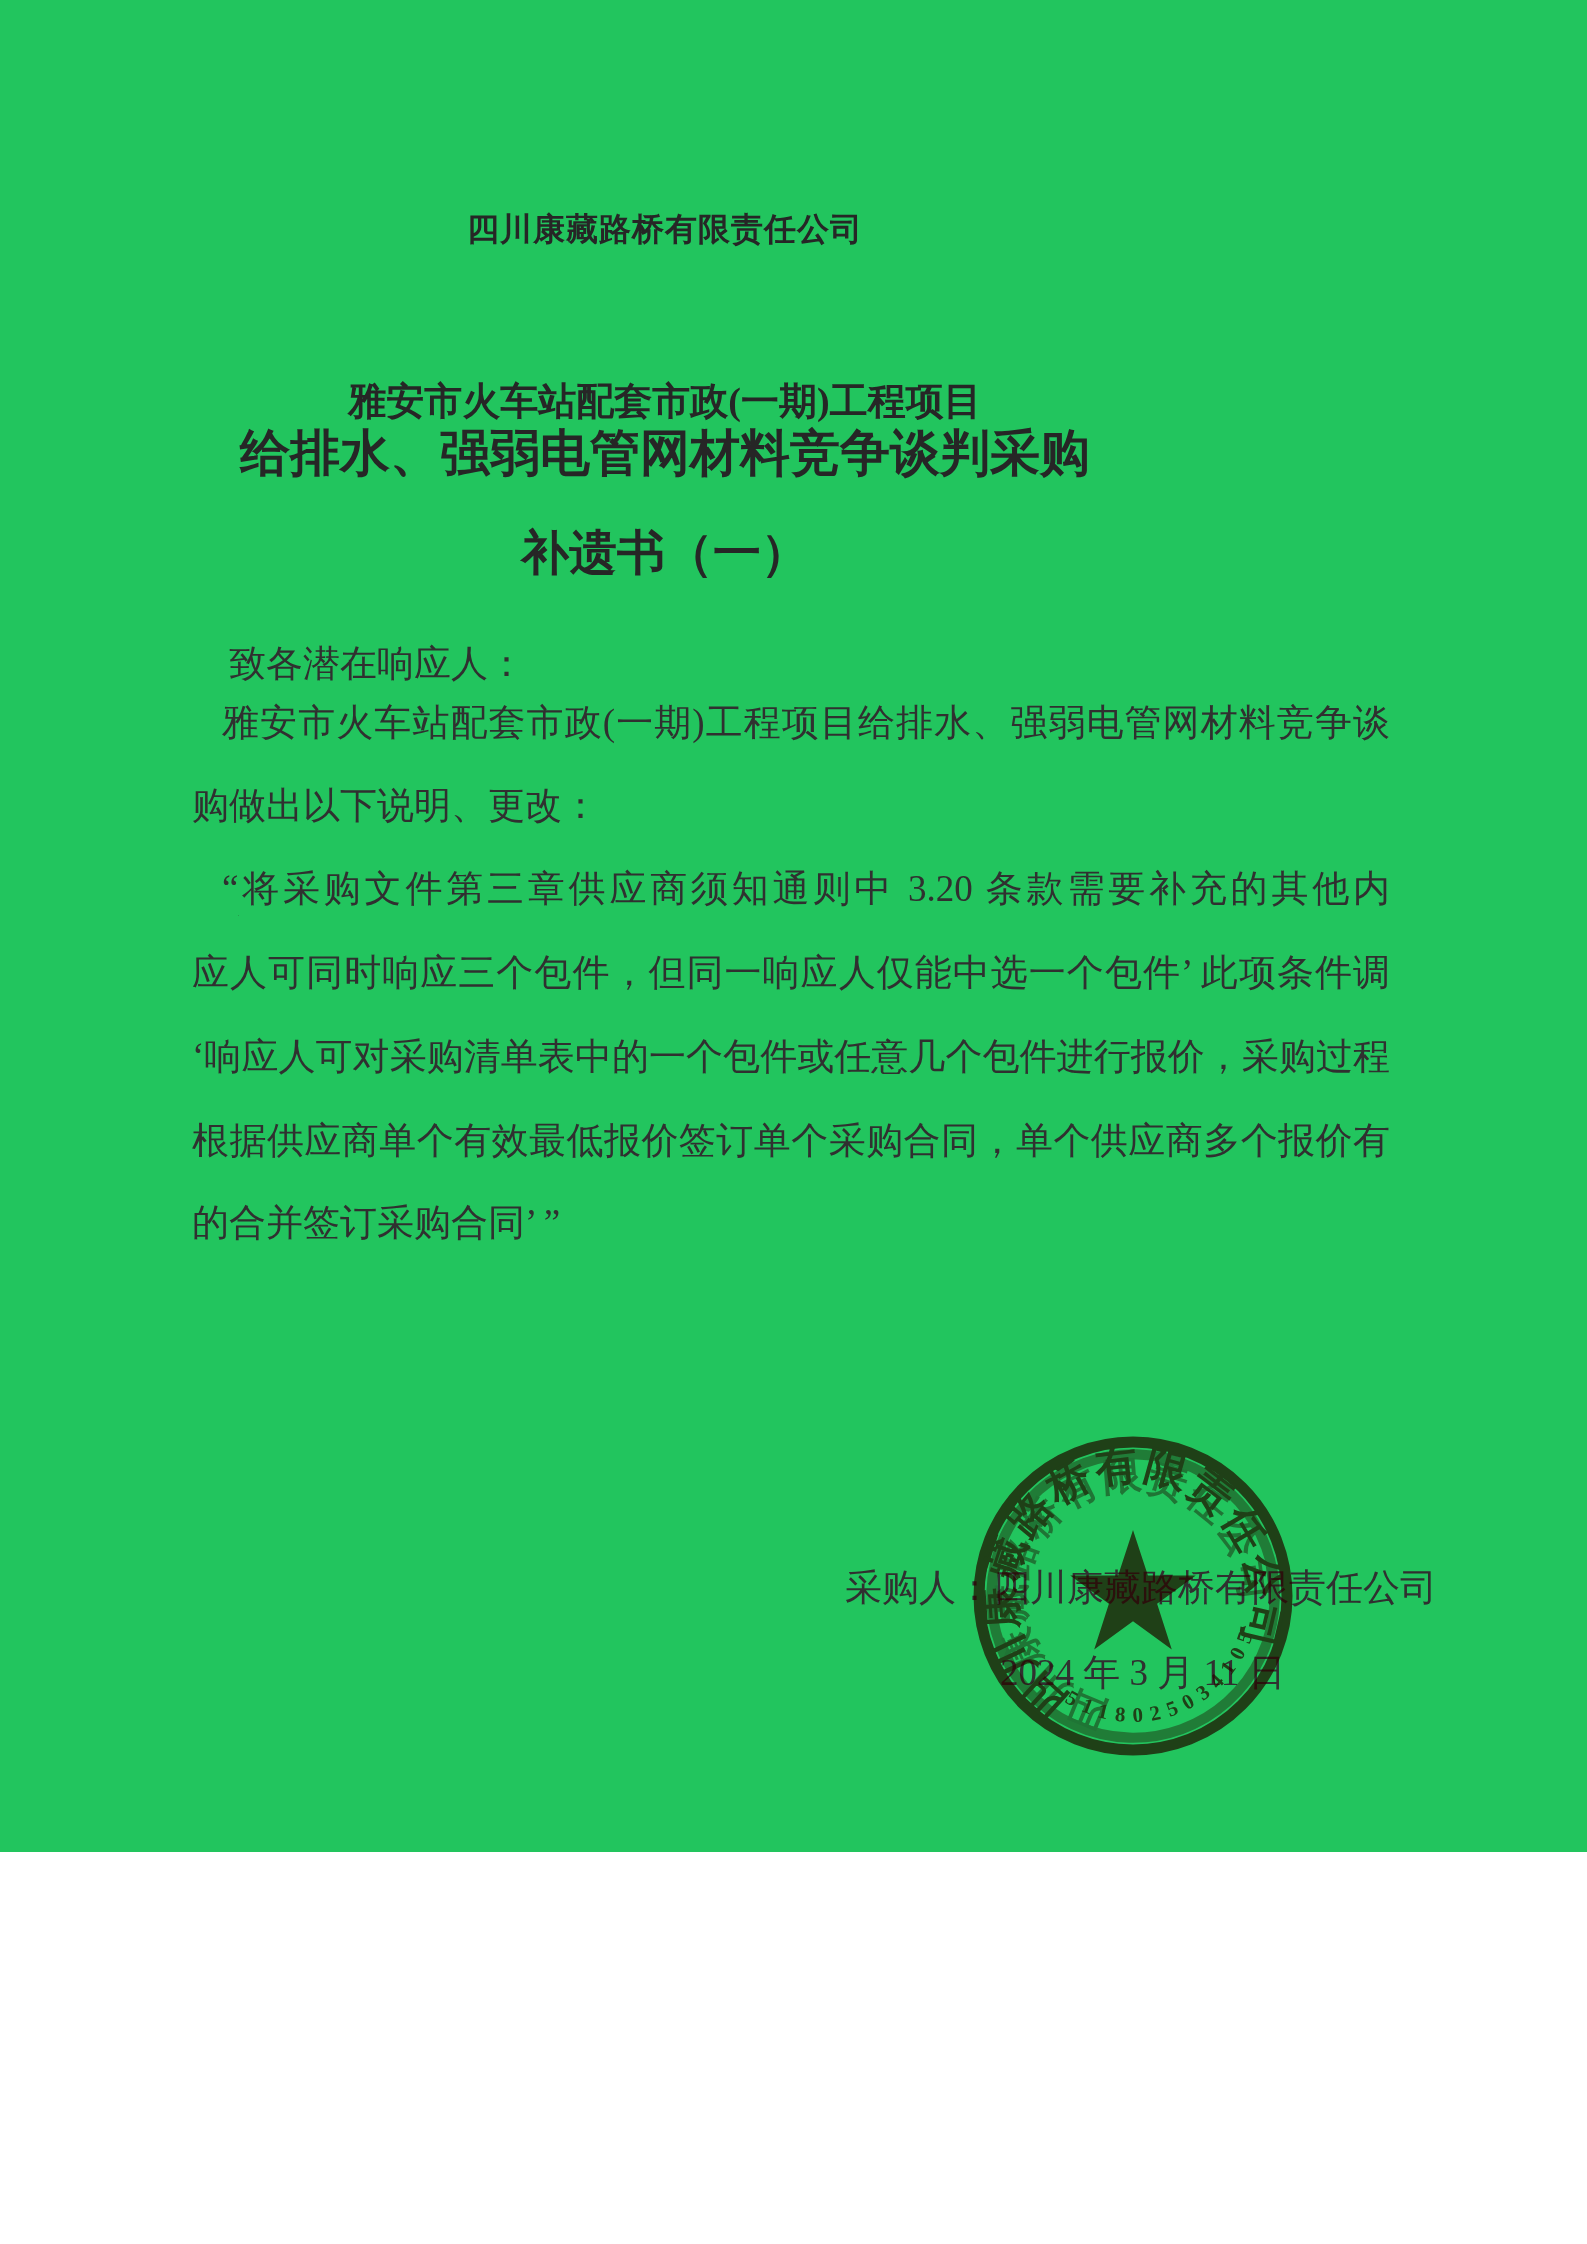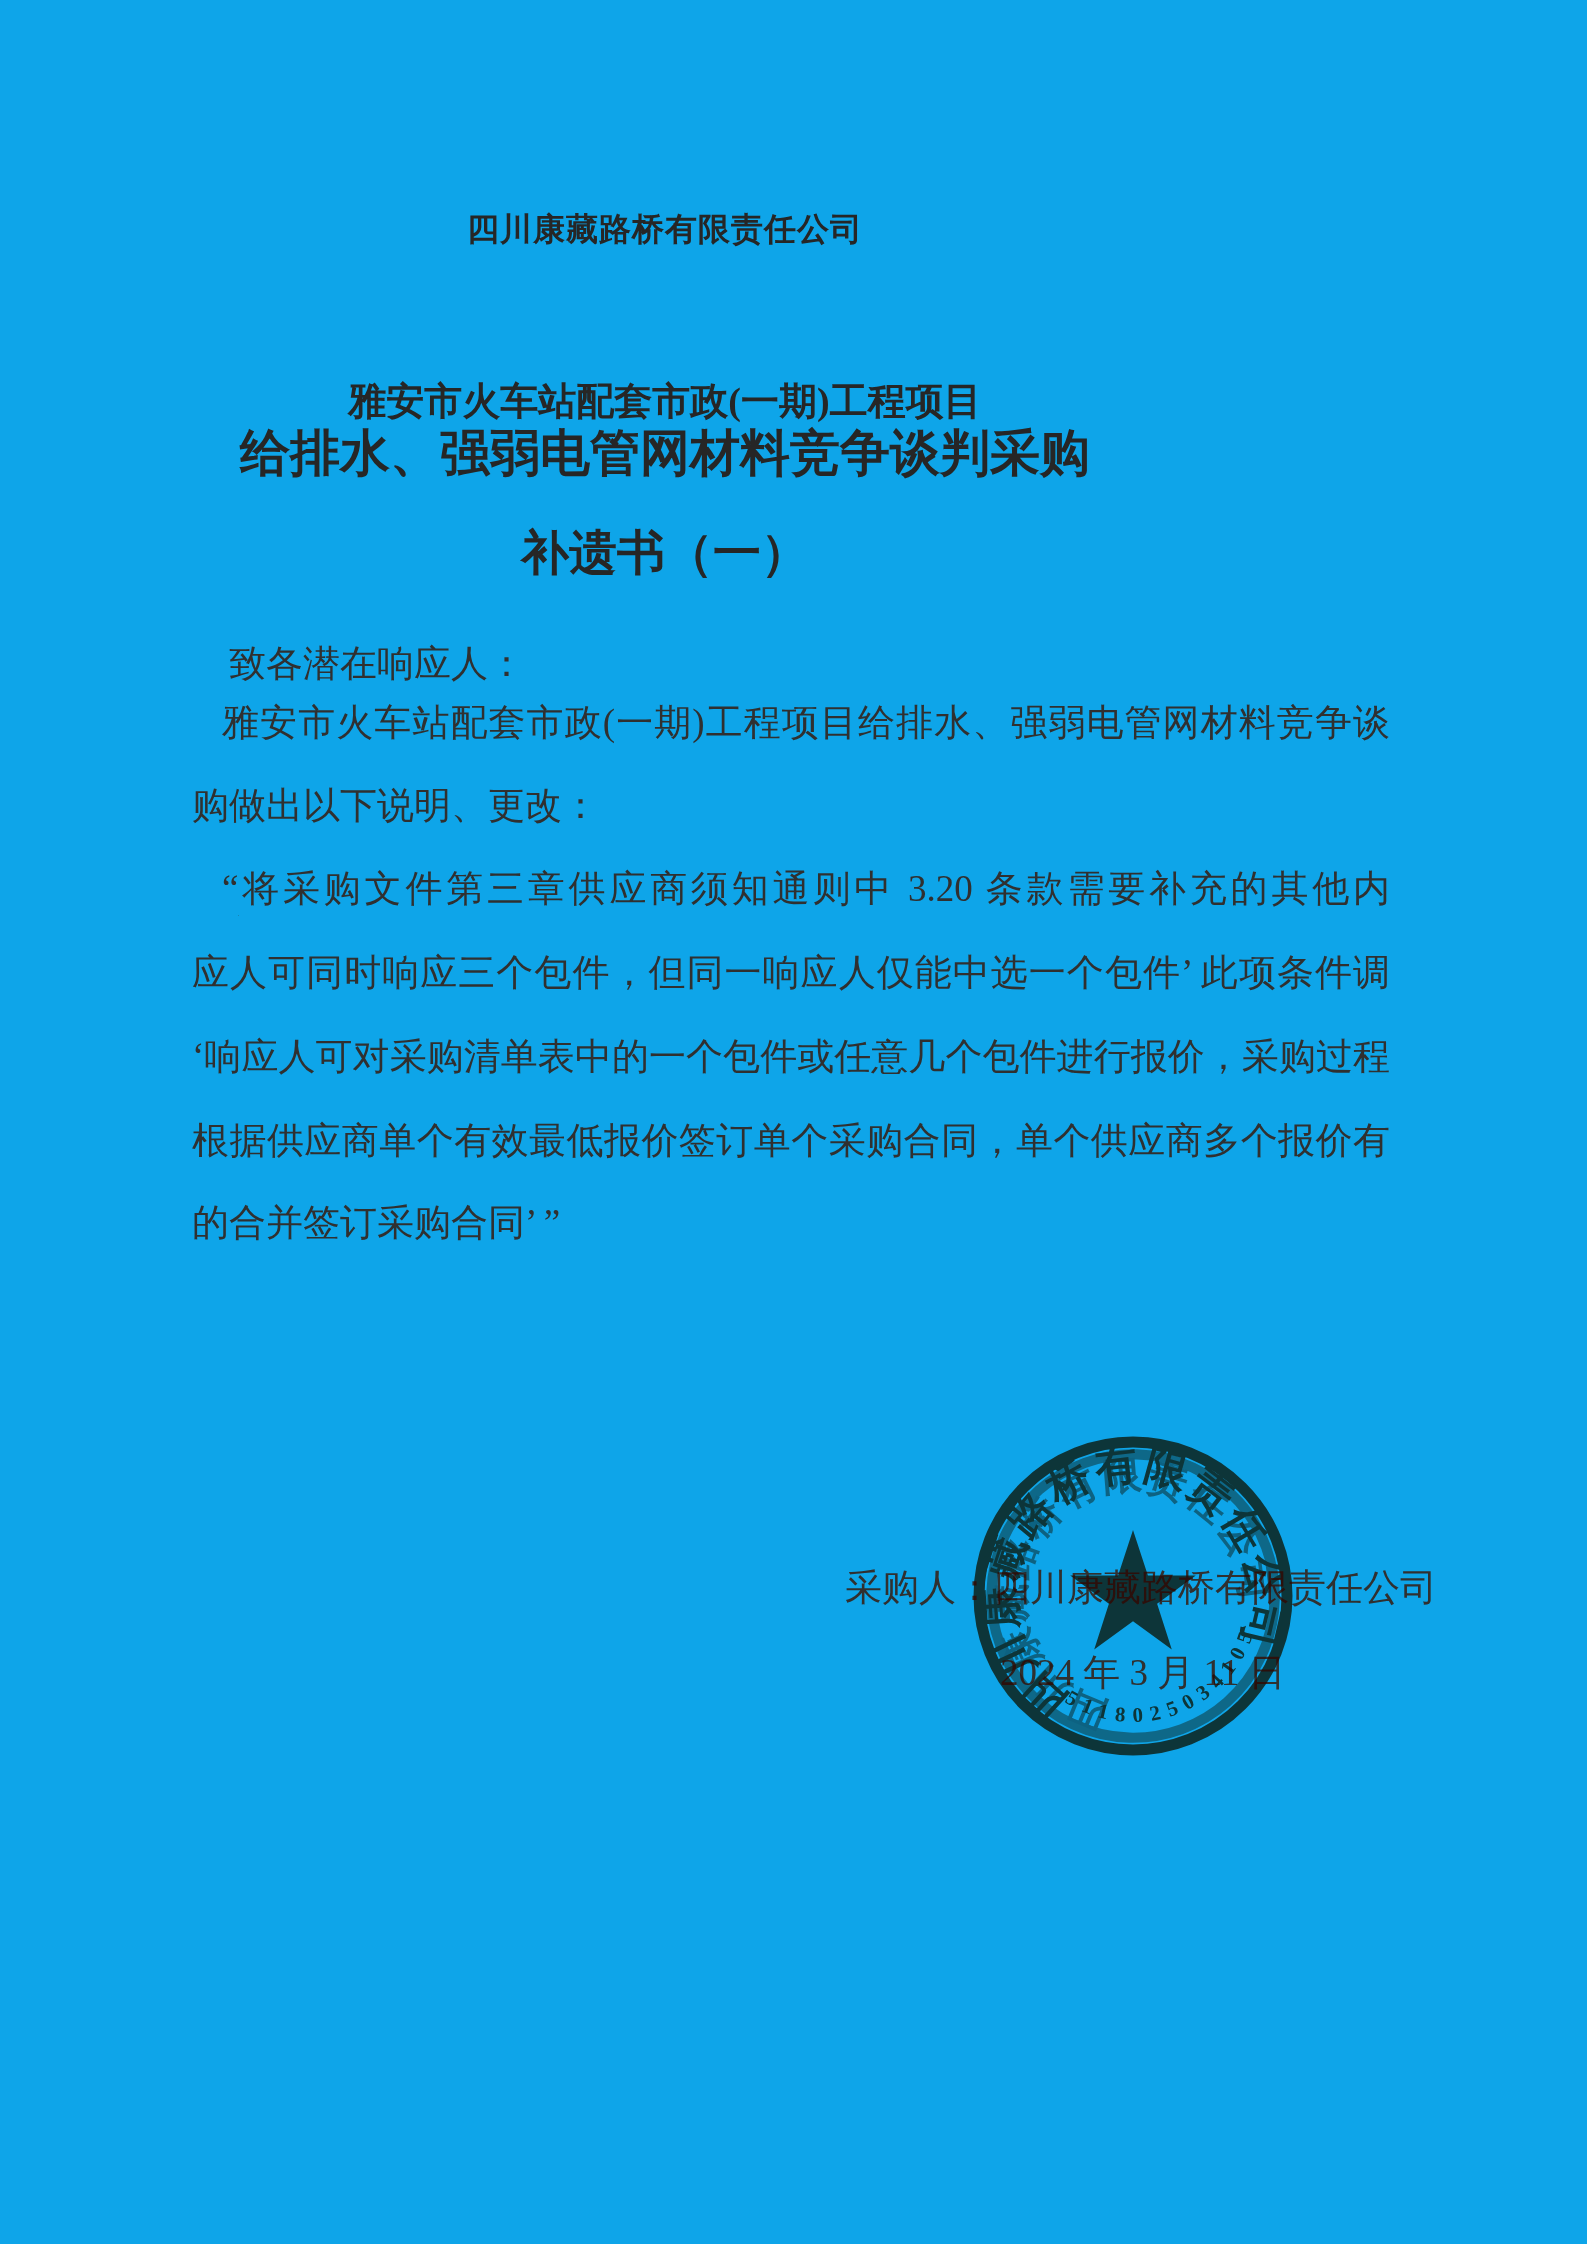--- a/index.html
+++ b/index.html
@@ -1,19 +1,19 @@
 <!DOCTYPE html>
 <html><head>
 <meta charset="utf-8">
 <style>
   html,body{margin:0;padding:0;background:#ffffff;}
   .page{
     position:relative;
-    width:1587px;height:2244px;
-    background:#0ea5e9;
+    width:1587px;height:1852px;
+    background:#22c55e;
     overflow:hidden;
     font-family:"Liberation Serif","DejaVu Serif",serif;
     color:#2e2e2e;
   }
   .center-line{
     position:absolute;
     left:665px;
     transform:translateX(-50%);
     white-space:nowrap;
     font-weight:bold;

